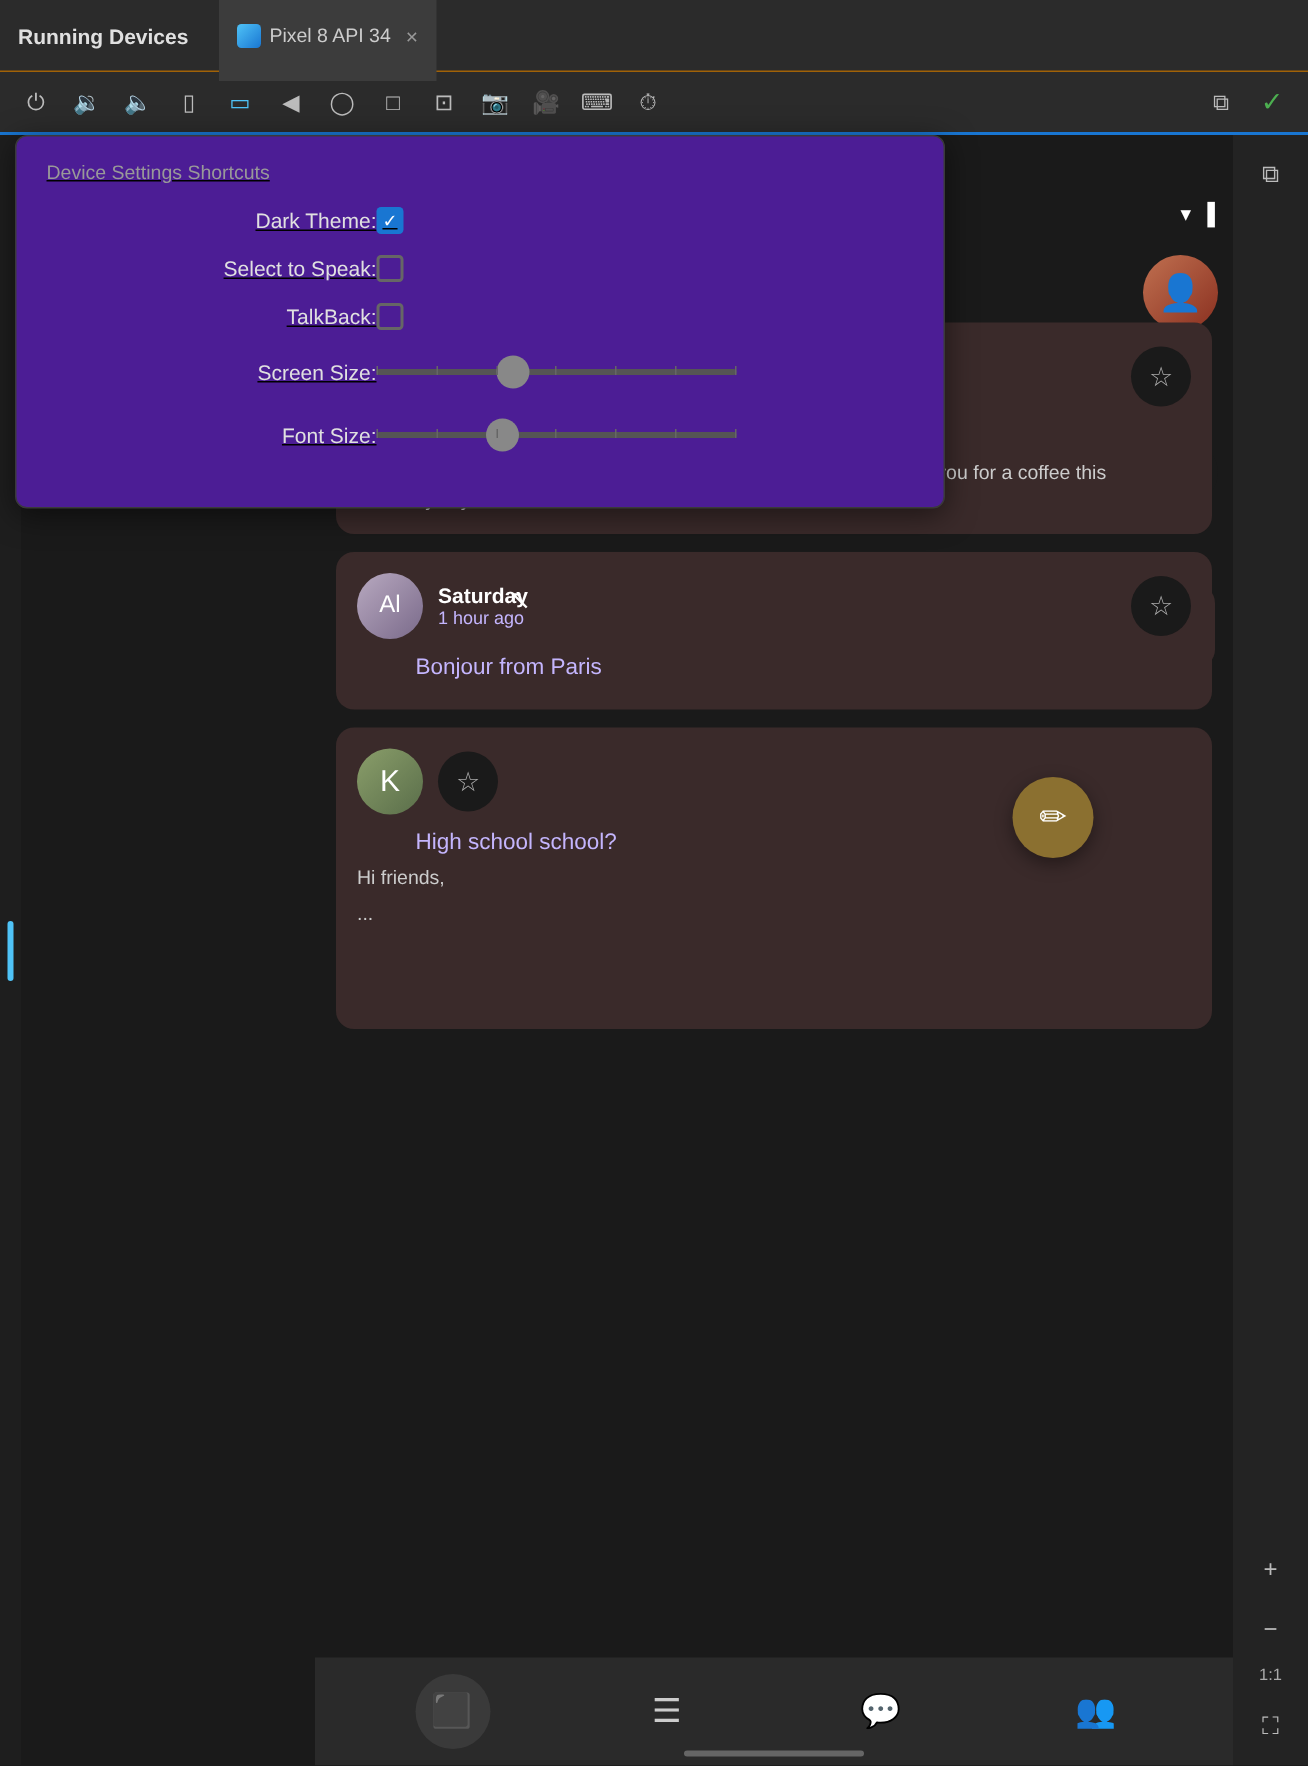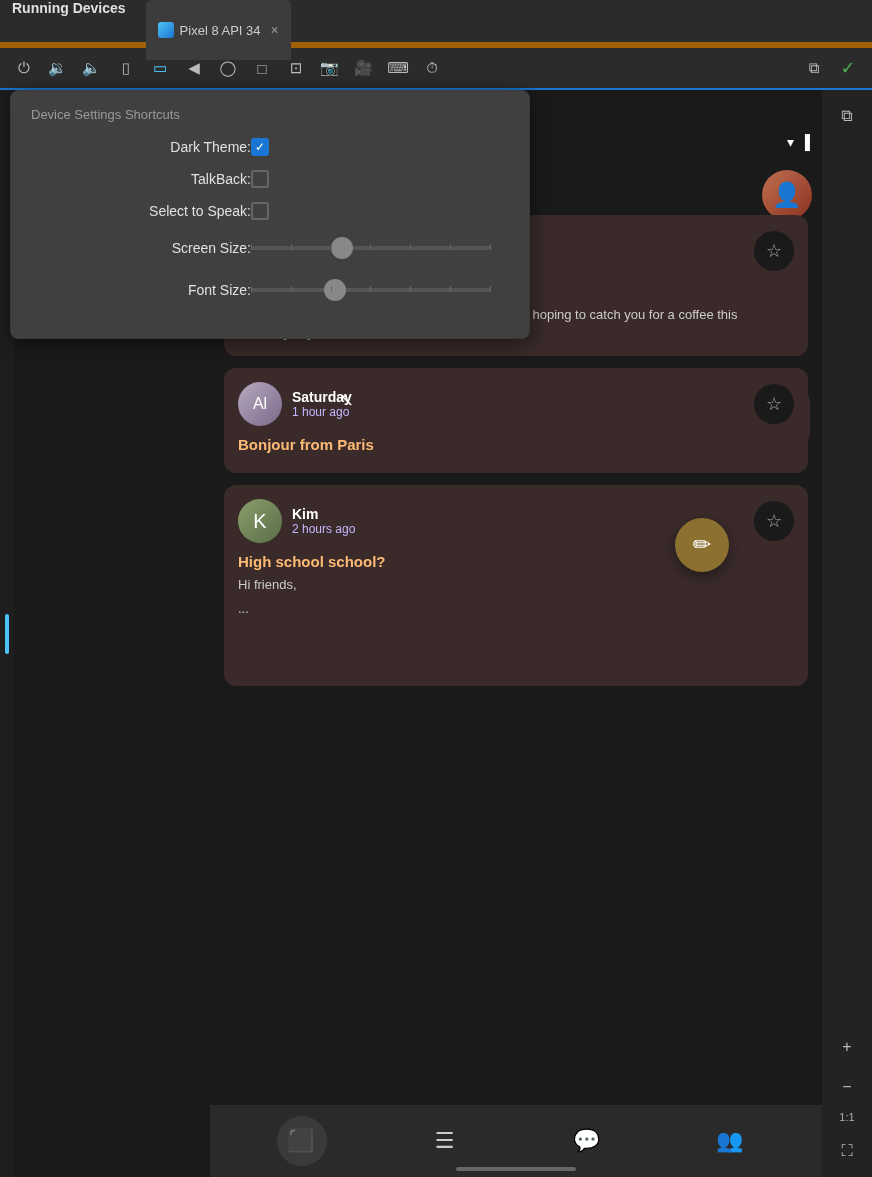--- a/index.html
+++ b/index.html
@@ -8,25 +8,25 @@
       height: 1177px;
       background: #1a1a1a;
       font-family: 'Segoe UI', Arial, sans-serif;
       overflow: hidden;
       position: relative;
     }
 
     
     .top-bar {
       display: flex;
-      align-items: flex-start;
+      align-items: center;
       background: #2b2b2b;
       height: 48px;
       padding: 0 12px;
-      border-bottom: 6px solid #a16207;
+      border-bottom: 1px solid #a16207;
     }
     .top-bar-title {
       color: #e0e0e0;
       font-size: 14px;
       font-weight: 600;
       margin-right: 20px;
       white-space: nowrap;
     }
     .tab-item {
       display: flex;
@@ -84,27 +84,28 @@
     .checkmark-icon {
       color: #4caf50;
       font-size: 18px;
     }
 
     
     .device-settings {
       position: absolute;
       top: 90px;
       left: 10px;
-      width: 520px;
-      background: #404040;
+      width: 620px;
+      background: #4c1d95;
       border: 1px solid #3a3a3a;
       border-radius: 8px;
       padding: 16px 20px 20px;
       z-index: 100;
       box-shadow: 0 4px 20px rgba(0,0,0,0.5);
+      text-decoration: underline;
     }
     .device-settings-title {
       color: #999;
       font-size: 13px;
       margin-bottom: 16px;
     }
     .setting-row {
       display: flex;
       align-items: center;
       margin-bottom: 14px;
@@ -259,24 +260,25 @@
       justify-content: center;
       cursor: pointer;
       flex-shrink: 0;
     }
     .star-icon {
       color: #aaa;
       font-size: 18px;
     }
 
     .email-subject {
-      color: #fdba74;
+      color: #c4b5fd;
       font-size: 15px;
-      font-weight: 700;
+      font-weight: 400;
       margin-bottom: 6px;
+      margin-left: 39px;
     }
     .email-preview {
       color: #ccc;
       font-size: 13px;
       line-height: 1.4;
     }
     .ellipsis {
       color: #ccc;
       font-size: 13px;
       margin-top: 6px;
@@ -429,28 +431,28 @@
   <div class="device-settings-title">Device Settings Shortcuts</div>
 
   <div class="setting-row">
     <span class="setting-label">Dark Theme:</span>
     <div class="setting-control">
       <div class="checkbox-checked">✓</div>
     </div>
   </div>
 
   <div class="setting-row">
-    <span class="setting-label">TalkBack:</span>
+    <span class="setting-label">Select to Speak:</span>
     <div class="setting-control">
       <div class="checkbox-unchecked"></div>
     </div>
   </div>
 
   <div class="setting-row">
-    <span class="setting-label">Select to Speak:</span>
+    <span class="setting-label">TalkBack:</span>
     <div class="setting-control">
       <div class="checkbox-unchecked"></div>
     </div>
   </div>
 
   <div class="setting-row">
     <span class="setting-label">Screen Size:</span>
     <div class="slider-container">
       <div class="slider-track">
         <div class="slider-thumb" style="left: calc(38% - 11px);"></div>
@@ -534,24 +536,20 @@
       <div class="star-btn">
         <span class="star-icon">☆</span>
       </div>
     </div>
     <div class="email-subject">Bonjour from Paris</div>
   </div>
 
   <div class="email-card" style="padding-bottom: 70px;">
     <div class="email-card-top">
       <div class="avatar avatar-kim" style="display:flex;align-items:center;justify-content:center;font-size:20px;color:#fff;">K</div>
-      <div class="sender-info">
-        <div class="sender-name">Kim</div>
-        <div class="sender-time">2 hours ago</div>
-      </div>
       <div class="star-btn">
         <span class="star-icon">☆</span>
       </div>
     </div>
     <div class="email-subject">High school school?</div>
     <div class="email-preview">Hi friends,</div>
     <div class="ellipsis">...</div>
 
     <div style="position:absolute; bottom:14px; right:14px;">
       <div class="fab" style="position:relative; width:54px; height:54px; background:#8B7030; border-radius:50%; display:flex; align-items:center; justify-content:center; cursor:pointer;">

